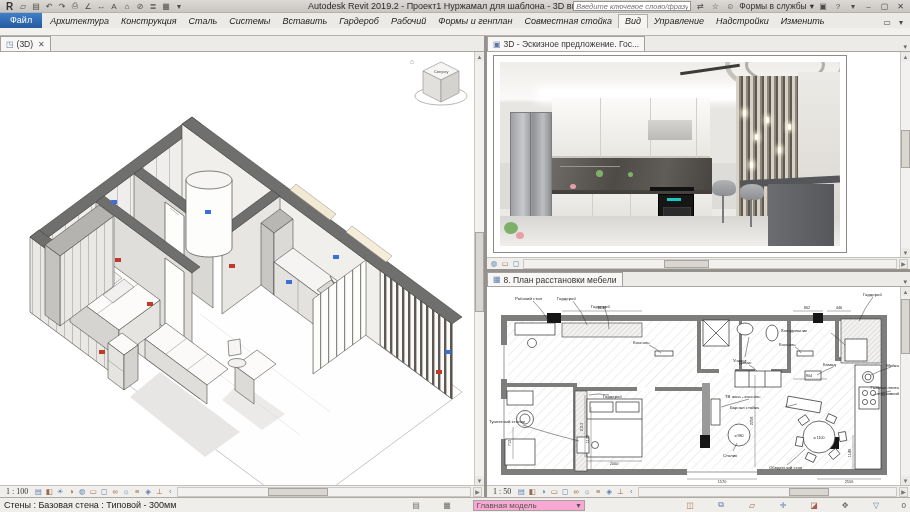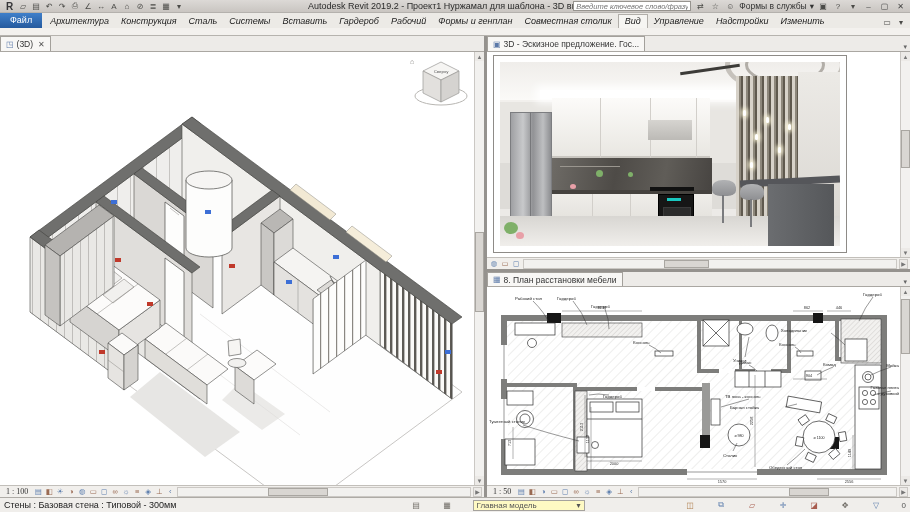--- a/index.html
+++ b/index.html
@@ -44,21 +44,21 @@
   .hthumb{position:absolute;top:0;bottom:0;background:#d9d6d2;border:1px solid #a9a6a1;}
   .harr{width:9px;height:10px;display:inline-flex;align-items:center;justify-content:center;font-size:6px;color:#777;background:#eceae7;border:1px solid #cbc8c4;}
   .vscroll{position:absolute;top:0;right:0;bottom:0;width:10px;background:#f2f1ef;border-left:1px solid #cbc8c4;}
   .vscroll .arr{position:absolute;left:0;right:0;height:9px;display:flex;align-items:center;justify-content:center;font-size:6px;color:#777;background:#eceae7;}
   .vscroll .arr.b{bottom:0;}
   .vthumb{position:absolute;left:0;right:0;background:#d9d6d2;border:1px solid #a9a6a1;}
   
   .statusbar{position:absolute;left:0;right:0;bottom:0;height:15px;background:#f0eeeb;border-top:1px solid #aeaba6;display:flex;align-items:center;font-size:9px;color:#222;padding:0 4px;gap:20px;}
   .statusbar .sel{white-space:nowrap;}
   .statusbar .spacer{flex:1;}
-  .modelsel{width:112px;height:11px;background:#fef9c3;border:1px solid #a5a29d;font-size:8px;color:#555;display:flex;align-items:center;padding:0 3px;justify-content:space-between;}
+  .modelsel{width:112px;height:11px;background:#f9a8d4;border:1px solid #a5a29d;font-size:8px;color:#555;display:flex;align-items:center;padding:0 3px;justify-content:space-between;}
   .sic{width:11px;height:11px;display:inline-flex;align-items:center;justify-content:center;font-size:8px;color:#6e6a64;}
   .sic.c1{color:#b08050;} .sic.c2{color:#5e7fae;} .sic.c3{color:#a85c4e;}
   
   .photoframe{position:absolute;left:6px;top:3px;width:354px;height:198px;border:1px solid #8e8b87;background:#fff;padding:6px;}
   .photo{position:relative;width:340px;height:184px;overflow:hidden;background:linear-gradient(#f2f0ed 0 22%, #e8e6e2 22% 55%, #dedcd8 55% 80%, #eceae7 80%);}
   .photo div{position:absolute;}
   .ceil{left:0;top:0;right:0;height:38px;background:linear-gradient(#efedea,#fbfaf8);}
   .ring{left:225px;top:-26px;width:120px;height:58px;border:5px solid #c6c2bc;border-radius:50%;}
   .ring2{left:245px;top:-16px;width:80px;height:38px;border:3px solid #b2aea8;border-radius:50%;}
   .slot{background:#3c3b38;height:3px;}
@@ -130,21 +130,21 @@
   <div class="ribbontabs">
     <div class="filetab">Файл</div>
     <div class="rtab">Архитектура</div>
     <div class="rtab">Конструкция</div>
     <div class="rtab">Сталь</div>
     <div class="rtab">Системы</div>
     <div class="rtab">Вставить</div>
     <div class="rtab">Гардероб</div>
     <div class="rtab">Рабочий</div>
     <div class="rtab">Формы и генплан</div>
-    <div class="rtab">Совместная столик</div>
+    <div class="rtab">Совместная стойка</div>
     <div class="rtab active">Вид</div>
     <div class="rtab">Управление</div>
     <div class="rtab">Надстройки</div>
     <div class="rtab">Изменить</div>
     <div class="right">
       <span class="ic">▭</span>
       <span class="ic">▾</span>
     </div>
   </div>
   <div class="ribbonstrip"></div>

